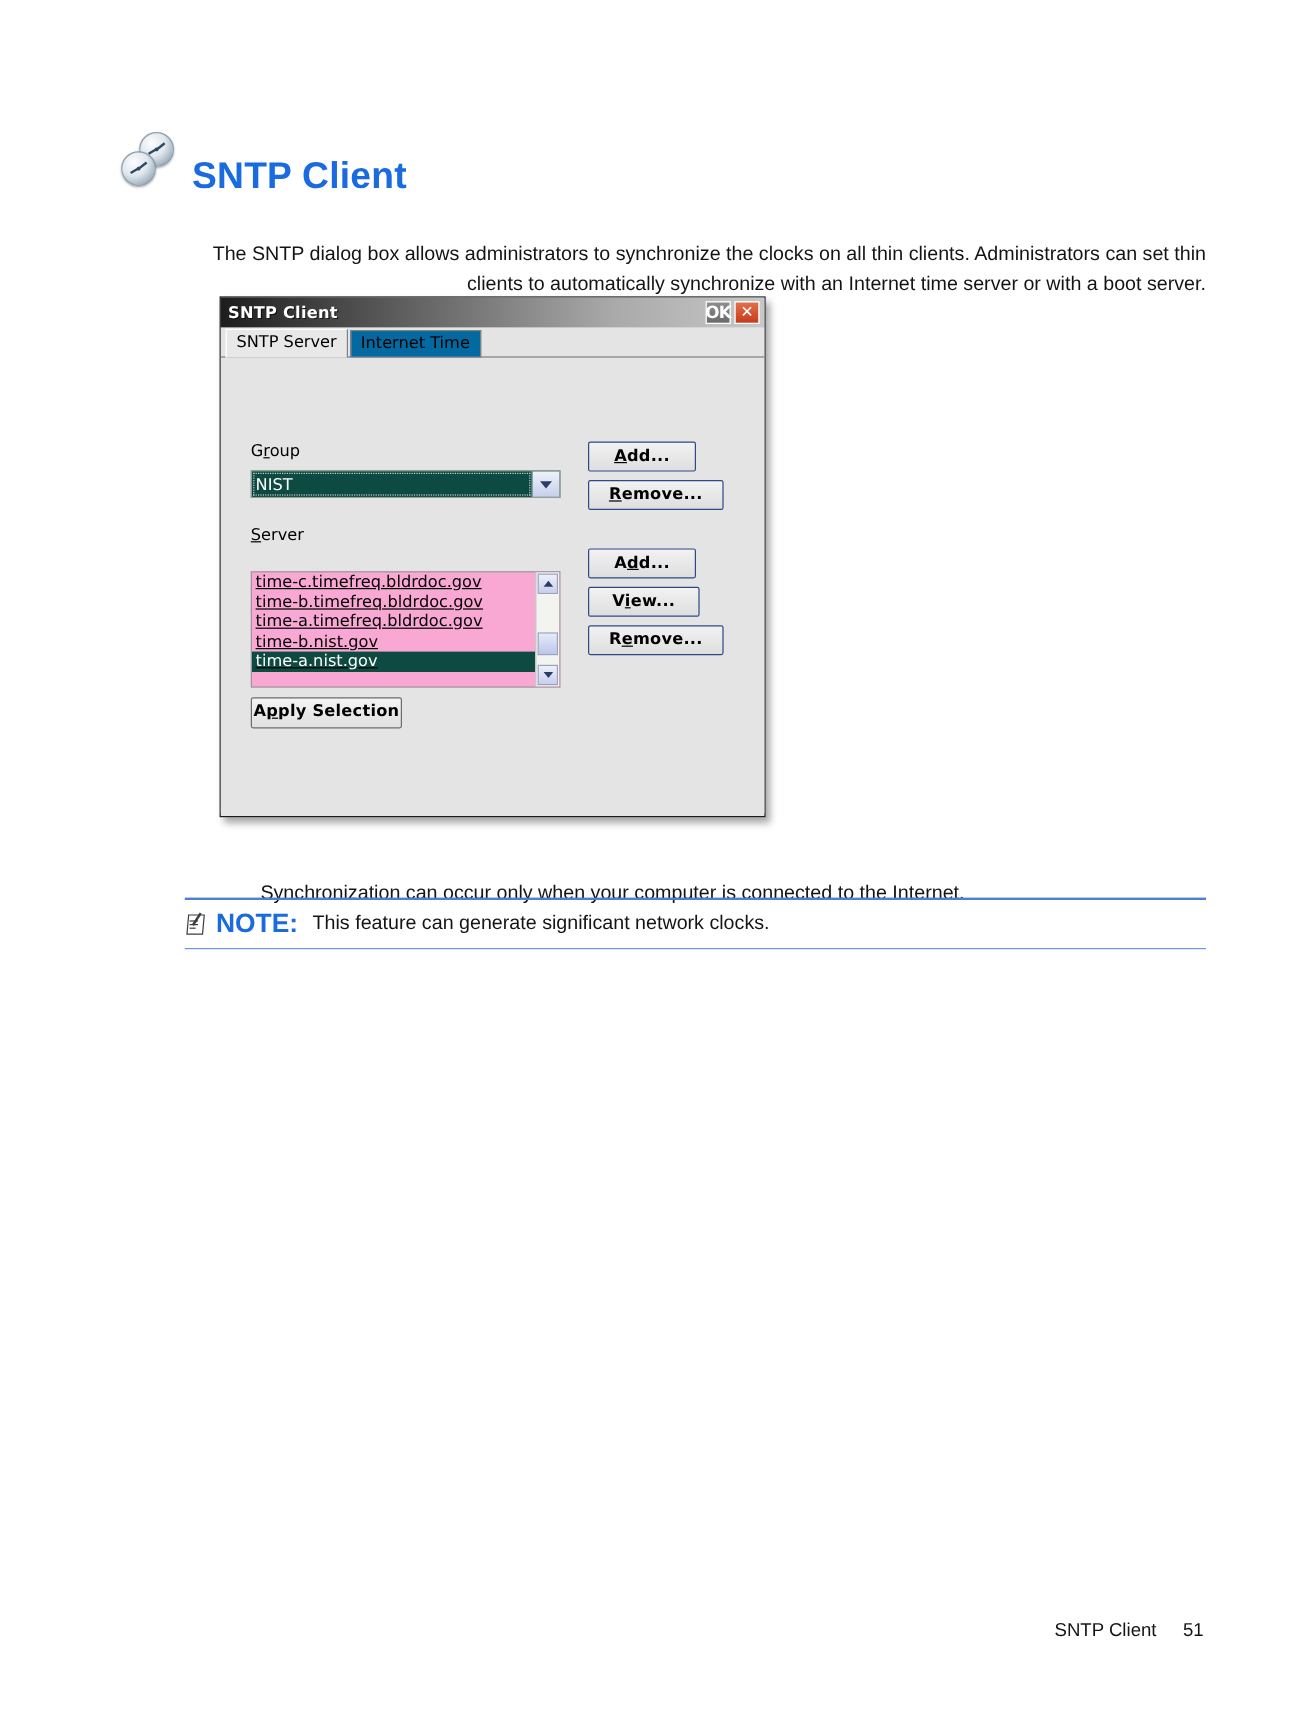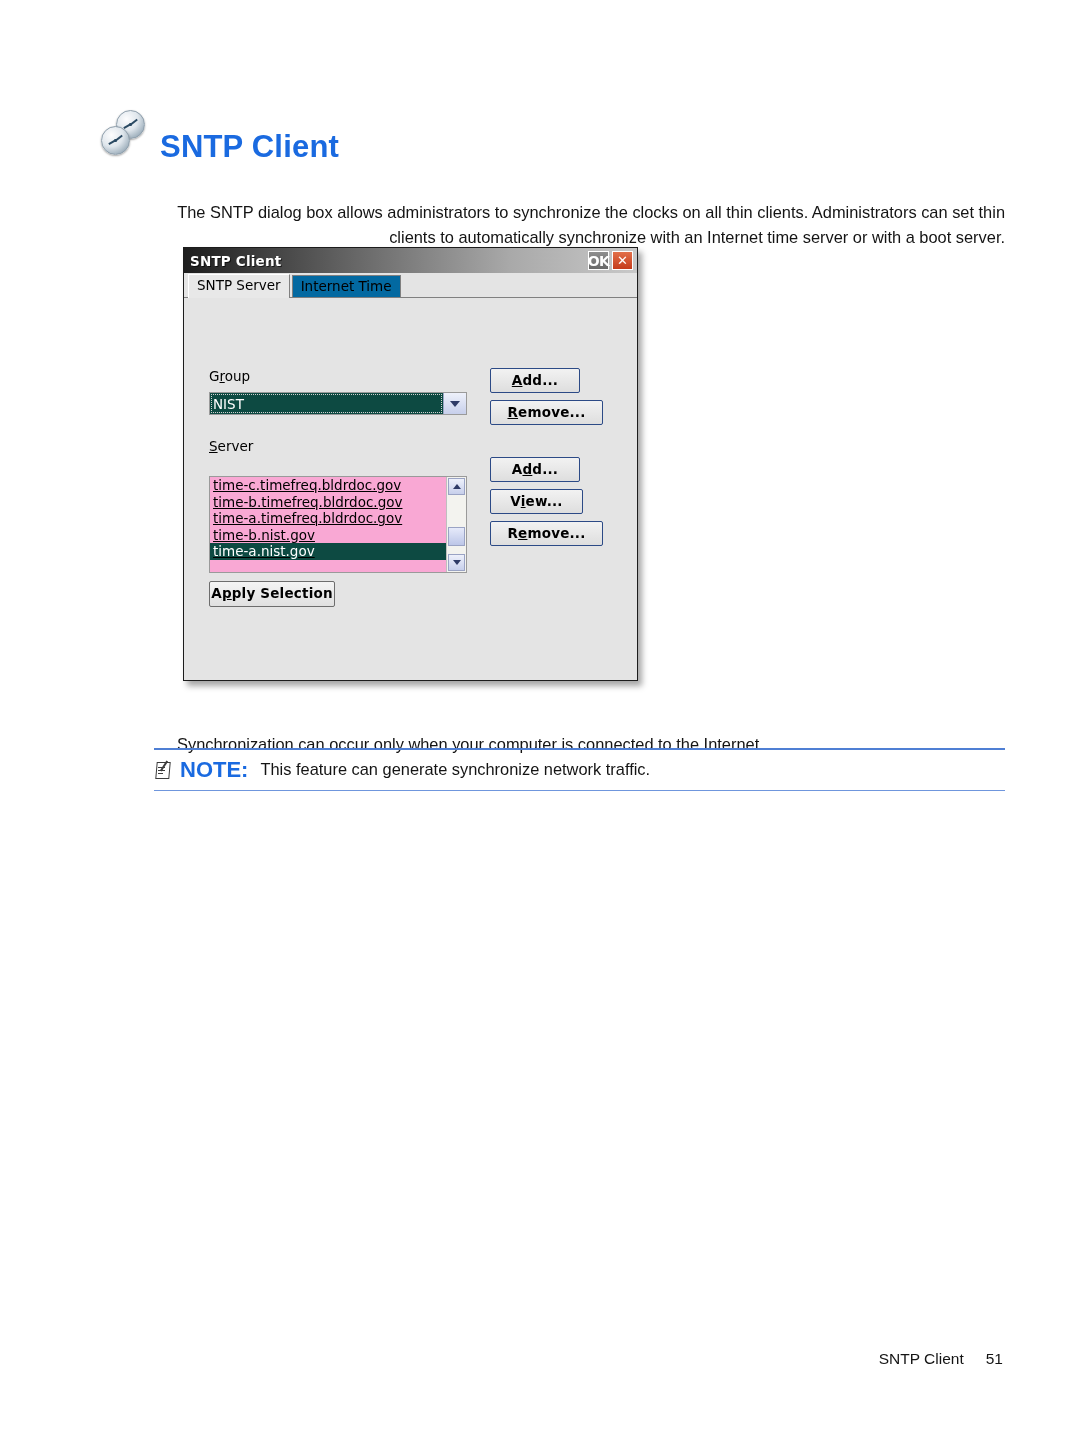--- a/index.html
+++ b/index.html
@@ -68,21 +68,21 @@
   
   .para {
     position: absolute;
     left: 177px;
     width: 828px;
     font-size: 16.4px;
     line-height: 25px;
     color: #141414;
   }
   #para-intro { top: 184px; text-align: right; }
-  #para-sync  { top: 716px; }
+  #para-sync  { top: 716px; margin-left: 40px; }
 
   
   .note-block {
     position: absolute;
     left: 154px;
     top: 748px;
     width: 851px;
   }
   .note-rule {
     height: 1.6px;
@@ -486,21 +486,21 @@
   <div class="note-rule"></div>
   <div class="note-body">
     <span class="note-icon">
       <span class="pad"></span>
       <span class="ln ln1"></span>
         <span class="ln ln2"></span>
         <span class="ln ln3"></span>
       <span class="pen"></span>
     </span>
     <span class="note-label">NOTE:</span>
-    <span class="note-text">This feature can generate synchronize network traffic.</span>
+    <span class="note-text">This feature can generate significant network clocks.</span>
   </div>
   <div class="note-rule bottom"></div>
 </div>
 
 <div class="footer">
   <span>SNTP Client</span>
   <span class="fnum">51</span>
 </div>
 
 </body></html>

